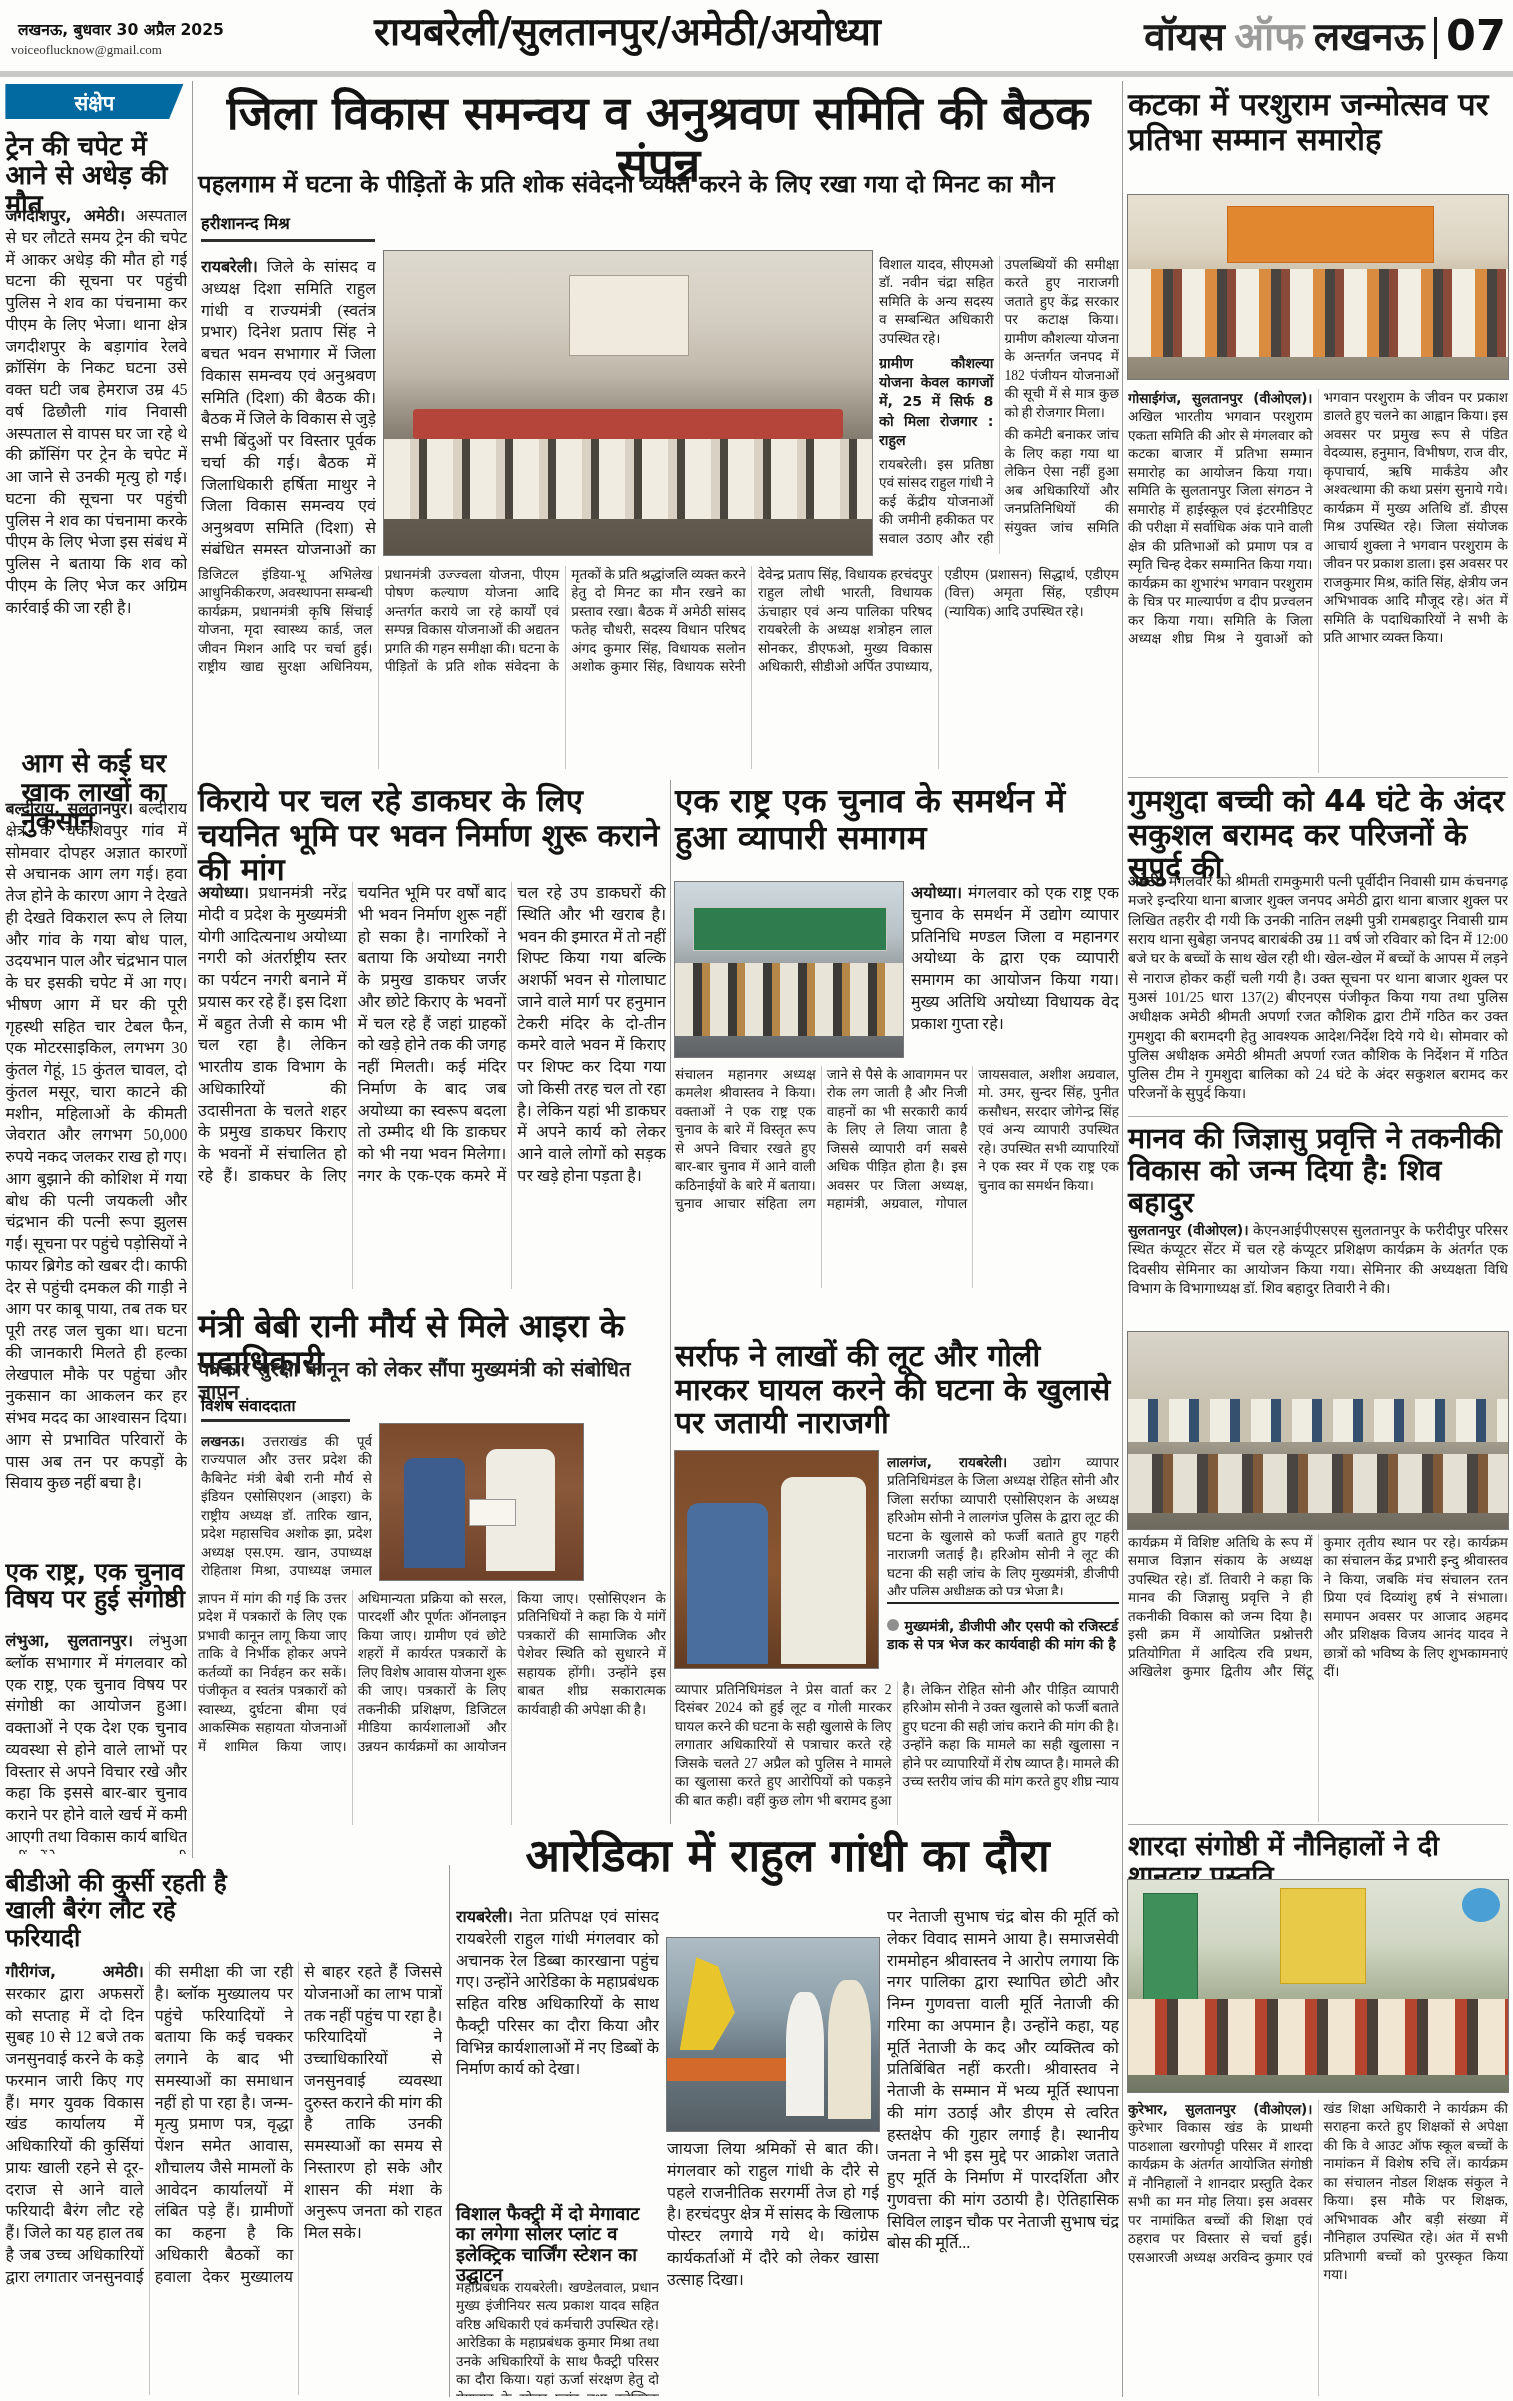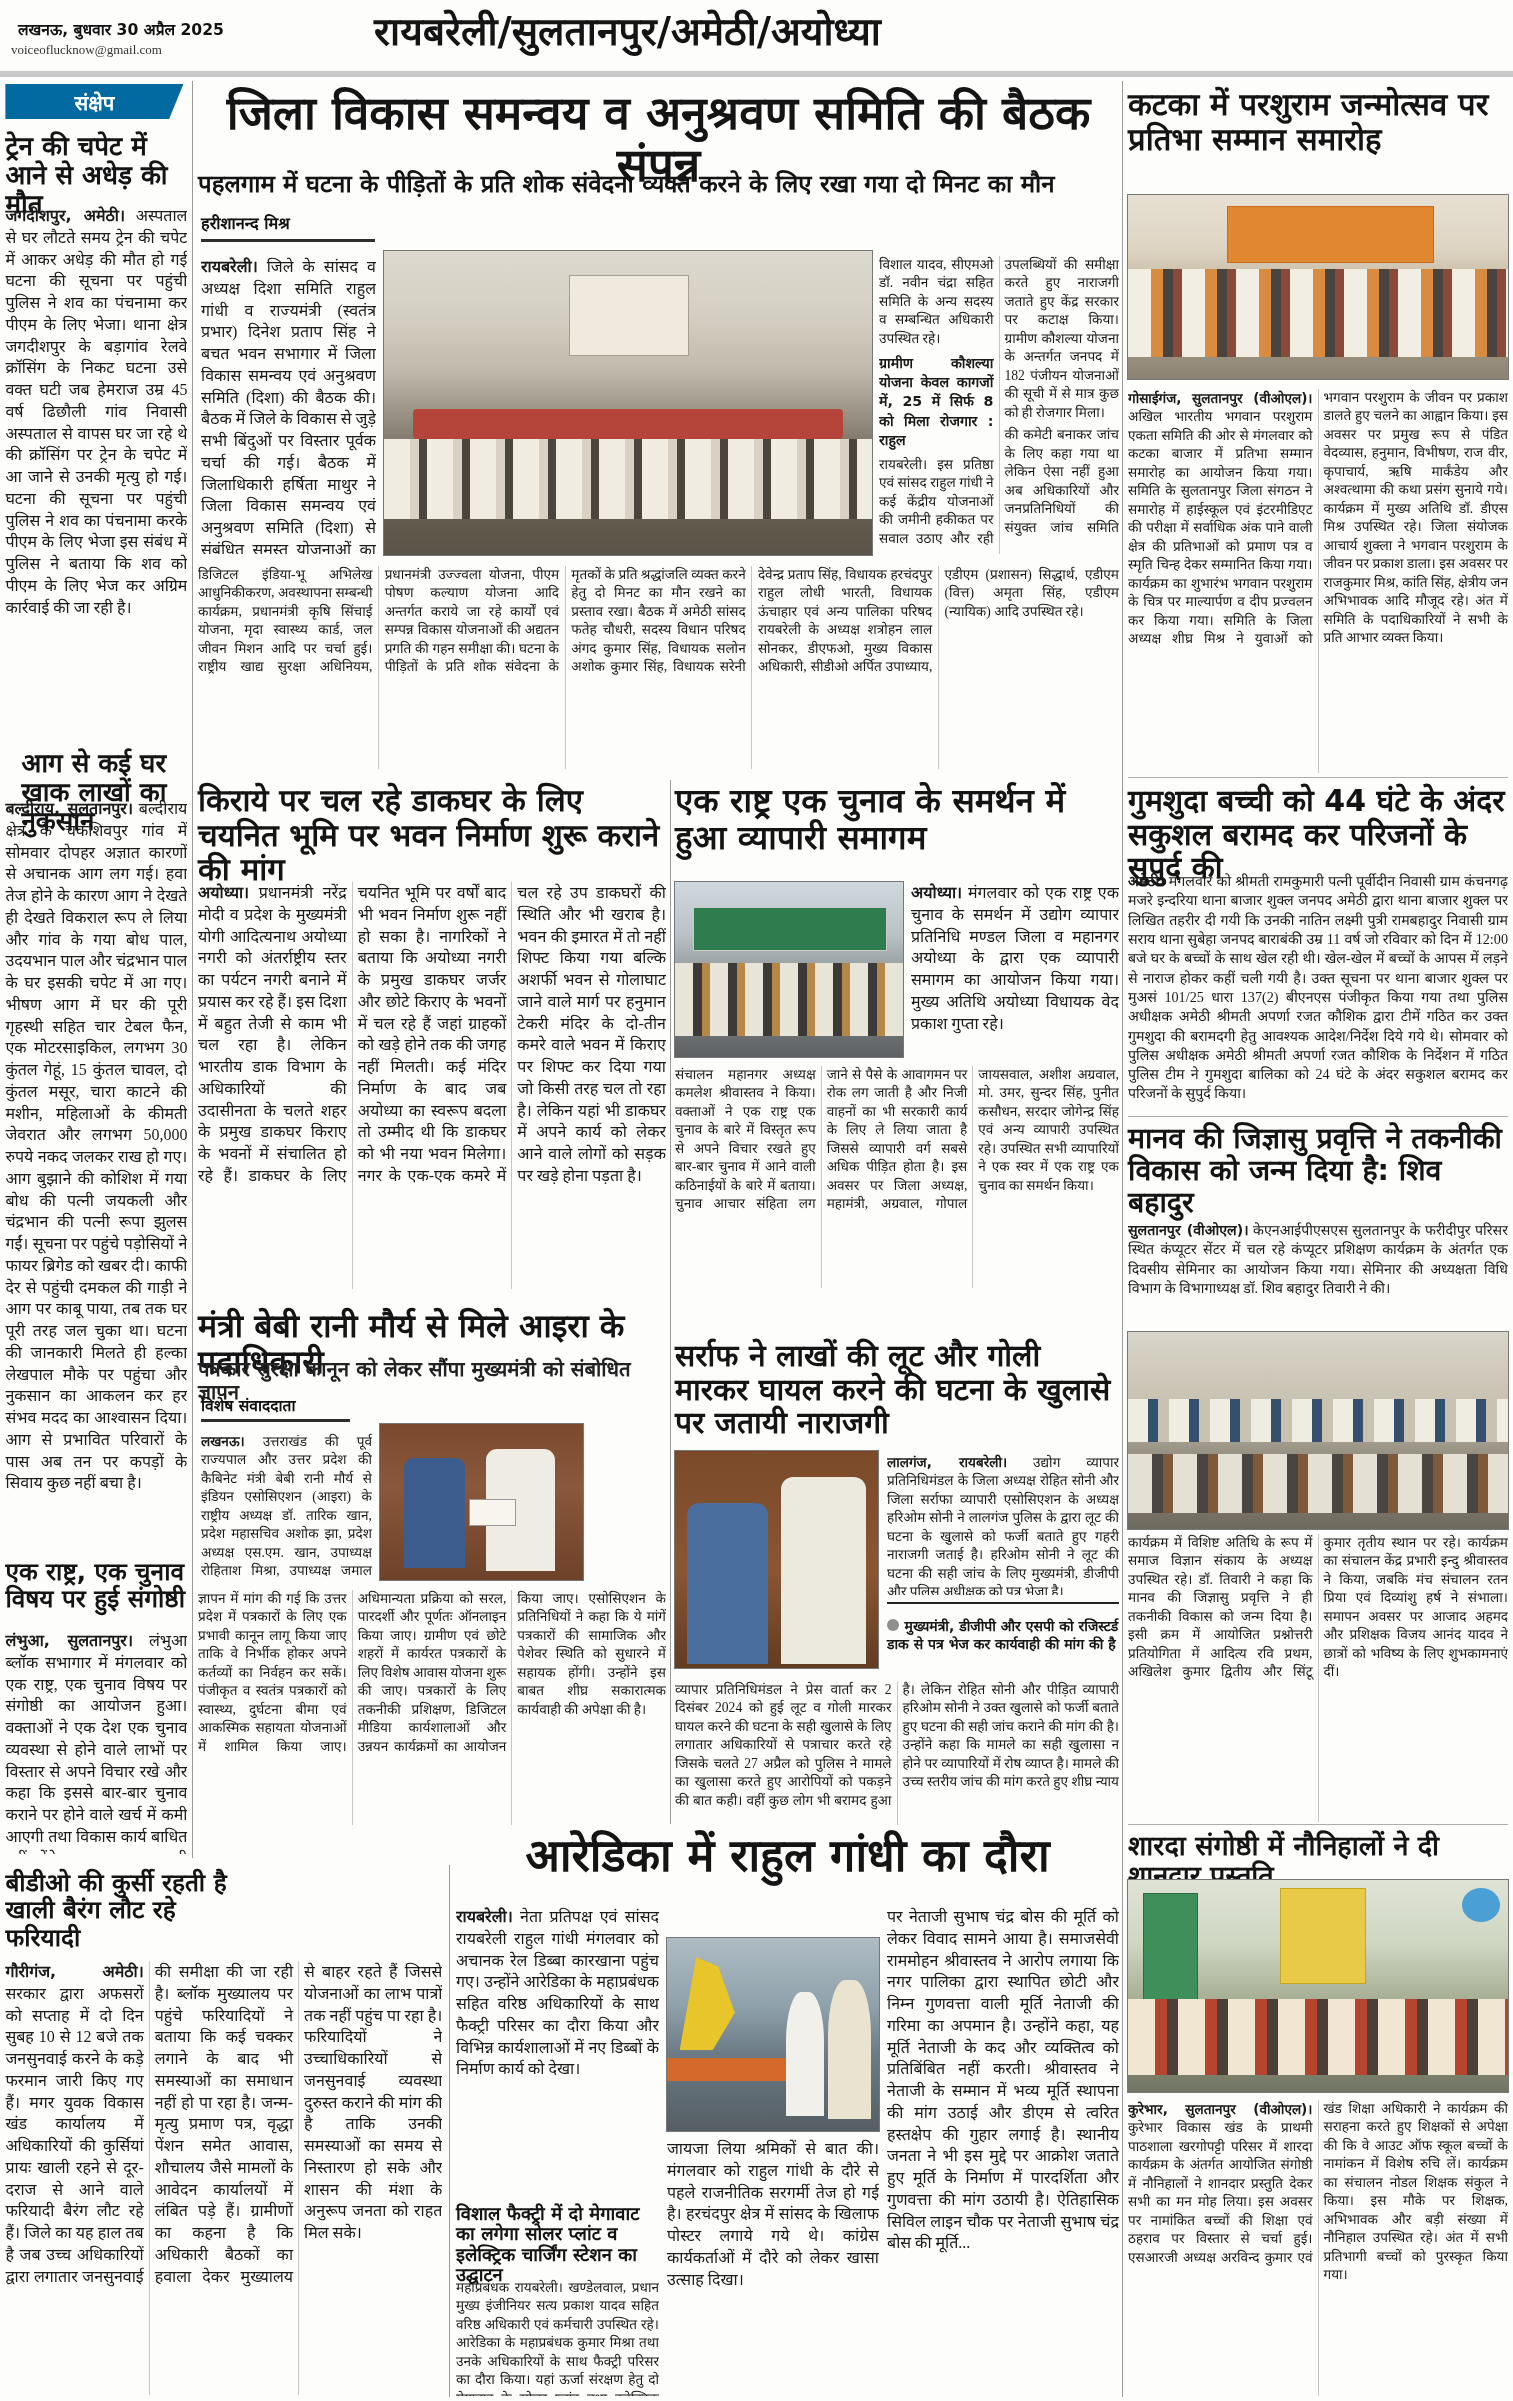--- a/index.html
+++ b/index.html
@@ -26,20 +26,27 @@
   .subhead-inline{font-family:"DejaVu Sans",sans-serif;font-weight:700;}
   .masthead{display:flex;align-items:flex-end;gap:9.5px;}
 </style>
 </head>
 <body>
 
 <div class="abs" style="left:0;top:0;width:1514px;height:71px;">
   <div class="abs" style="left:18px;top:17.6px;font-family:'DejaVu Sans',sans-serif;font-weight:700;font-size:15.6px;">लखनऊ, बुधवार 30 अप्रैल 2025</div>
   <div class="abs" style="left:11px;top:42px;font-size:13px;color:#333;">voiceoflucknow@gmail.com</div>
   <div class="abs hl" style="left:285px;top:9.5px;width:685px;text-align:center;font-size:39px;">रायबरेली/सुलतानपुर/अमेठी/अयोध्या</div>
+  <div class="abs masthead" style="right:8.1px;top:11px;">
+    <span class="hl" style="font-size:39px;color:#1d1d1d;">वॉयस</span>
+    <span class="hl" style="font-size:39px;color:#9b9b9b;">ऑफ</span>
+    <span class="hl" style="font-size:39px;color:#1d1d1d;">लखनऊ</span>
+    <span style="width:2.7px;height:42px;background:#1d1d1d;display:inline-block;"></span>
+    <span class="hl" style="font-size:43px;">07</span>
+  </div>
   <div class="abs" style="left:0;top:71px;width:1514px;height:6.1px;background:#c9c9c9;"></div>
 </div>
 
 <div class="abs vrule" style="left:192px;top:81px;height:1777px;"></div>
 <div class="abs vrule" style="left:1122px;top:81px;height:2316px;"></div>
 <div class="abs vrule" style="left:670px;top:780px;height:1044px;"></div>
 <div class="abs vrule" style="left:449px;top:1865px;height:532px;"></div>
 
 <div class="abs brief-box" style="left:5.4px;top:84px;width:178px;height:35px;font-size:20.3px;">
   <span>संक्षेप</span>

